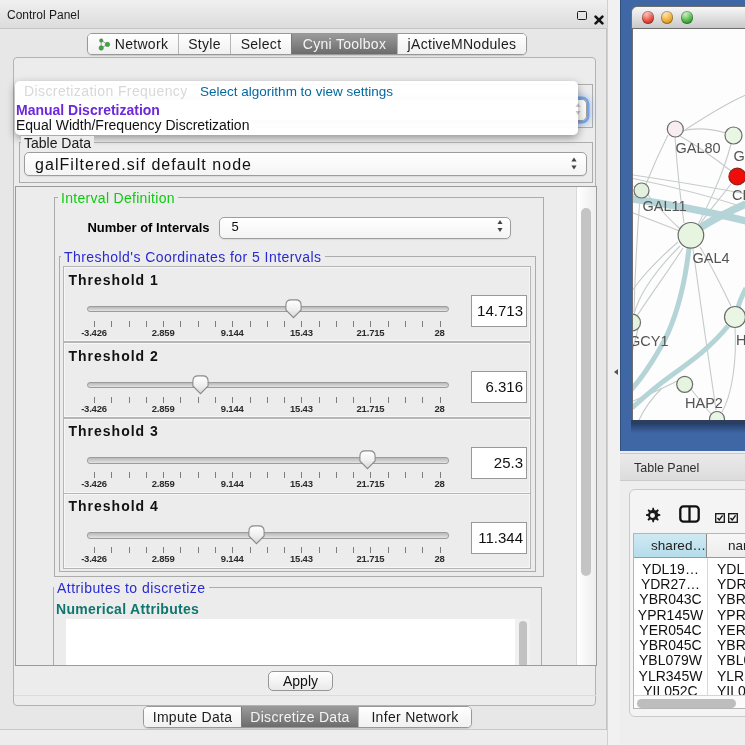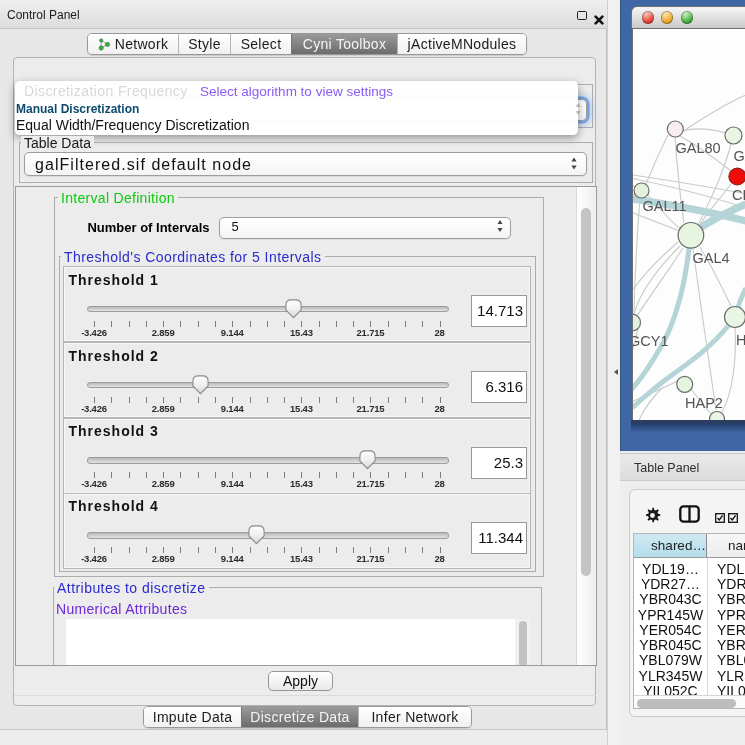--- a/index.html
+++ b/index.html
@@ -39,22 +39,22 @@
 </div>
 <div class="abs" style="left:13px;top:57px;width:583px;height:649px;border:1px solid #b3b3b3;border-radius:4px;background:#ececec;box-sizing:border-box;"></div>
 <div class="gbox" style="left:19px;top:84px;width:572px;height:42px;"></div>
 <div class="combo" style="left:27px;top:99px;width:558px;height:20px;box-shadow:0 0 0 2.5px rgba(100,150,225,0.8), 0 0 7px 3.5px rgba(110,160,230,0.55);"></div>
 <div class="abs" style="left:15px;top:80.5px;width:563px;height:54.5px;background:rgba(255,255,255,0.97);border-radius:5px;box-shadow:0 3px 9px rgba(0,0,0,0.38);"></div>
 <div class="abs" style="left:24px;top:83px;font-size:14px;letter-spacing:0.4px;color:#d8d8d8;">Discretization Frequency</div>
 <div class="abs" style="left:572.5px;top:100px;width:10px;height:18px;opacity:0.3;"><svg width="10" height="18">
         <path d="M5 3 L7.5 7 L2.5 7 Z" fill="#444"></path>
         <path d="M5 15 L7.5 11 L2.5 11 Z" fill="#444"></path>
       </svg></div>
-<div class="abs" style="left:15px;top:84px;width:563px;text-align:center;font-size:13.5px;color:#8b5cf6;">Select algorithm to view settings</div>
-<div class="abs" style="left:16px;top:101.5px;font-size:12px;font-weight:bold;color:#0c4a6e;">Manual Discretization</div>
+<div class="abs" style="left:15px;top:84px;width:563px;text-align:center;font-size:13.5px;color:#0369a1;">Select algorithm to view settings</div>
+<div class="abs" style="left:16px;top:101.5px;font-size:14px;font-weight:bold;color:#6d28d9;">Manual Discretization</div>
 <div class="abs" style="left:16px;top:116.5px;font-size:14px;color:#111;">Equal Width/Frequency Discretization</div>
 <div class="gbox" style="left:19px;top:142px;width:572px;height:39px;"></div>
 <div class="abs gtitle" style="left:21px;top:135.5px;color:#1a1a1a;">Table Data</div>
 <div class="combo" style="left:23.5px;top:152px;width:561px;height:22px;"></div>
 <div class="abs" style="left:35px;top:155.5px;font-size:16px;letter-spacing:1.05px;color:#111;">galFiltered.sif default node</div>
 <div class="abs" style="left:569px;top:154px;width:10px;height:19px;"><svg width="10" height="19">
         <path d="M5 3.5 L7.6 7.5 L2.4 7.5 Z" fill="#444"></path>
         <path d="M5 15.5 L7.6 11.5 L2.4 11.5 Z" fill="#444"></path>
       </svg></div>
 <div class="abs" style="left:15px;top:186px;width:582px;height:480px;border:1px solid #9b9b9b;box-sizing:border-box;background:#ececec;"></div>
@@ -232,21 +232,21 @@
                 <stop offset="0" stop-color="#ffffff"></stop>
                 <stop offset="0.55" stop-color="#efefef"></stop>
                 <stop offset="1" stop-color="#d6d6d6"></stop>
               </linearGradient>
             </defs>
             <path d="M0.9 6.2 Q0.9 0.9 6.2 0.9 L10.8 0.9 Q16.1 0.9 16.1 6.2 L16.1 11 L8.5 18.6 L0.9 11 Z" fill="url(#tg4)" stroke="#8a8a8a" stroke-width="1.1"></path>
           </svg></div>
 <div class="vfield" style="top:521.5px;">11.344</div>
 <div class="abs" style="left:53px;top:587px;width:489px;height:85px;border:1px solid #acacac;border-bottom:none;box-sizing:border-box;"></div>
 <div class="abs gtitle" style="left:54px;top:580.5px;color:#2a2ad0;letter-spacing:0.45px;">Attributes to discretize</div>
-<div class="abs" style="left:56px;top:600.5px;font-size:14px;font-weight:normal;letter-spacing:0.3px;color:#6d28d9;">Numerical Attributes</div>
+<div class="abs" style="left:56px;top:600.5px;font-size:14px;font-weight:bold;letter-spacing:0.3px;color:#0f766e;">Numerical Attributes</div>
 <div class="abs" style="left:66px;top:619px;width:464px;height:47px;background:#fff;"></div>
 <div class="abs" style="left:515px;top:619px;width:15px;height:47px;background:#f1f1f1;"></div>
 <div class="abs" style="left:519px;top:621px;width:8px;height:46px;border-radius:4px;background:#c2c2c2;"></div>
 </div>
     </div>
 <div class="abs" style="left:15px;top:665px;width:582px;height:1px;background:#9b9b9b;"></div>
 <div class="abs" style="left:14px;top:695px;width:582px;height:1px;background:#dcdcdc;"></div>
 <div class="abs" style="left:268px;top:671px;width:65px;height:20px;border:1px solid #969696;border-radius:5px;background:linear-gradient(#ffffff,#e9e9e9);box-sizing:border-box;font-size:14px;color:#111;display:flex;align-items:center;justify-content:center;">Apply</div>
 <div class="seg abs" style="left:143px;top:706px;height:20px;">
 <div style="width:97px;">Impute Data</div>

